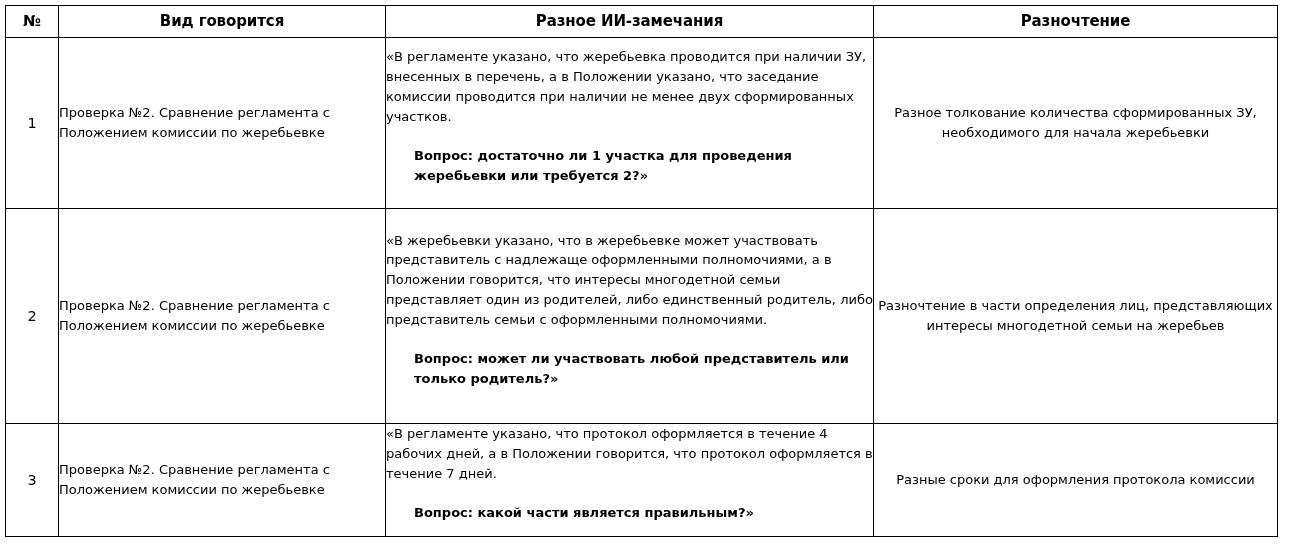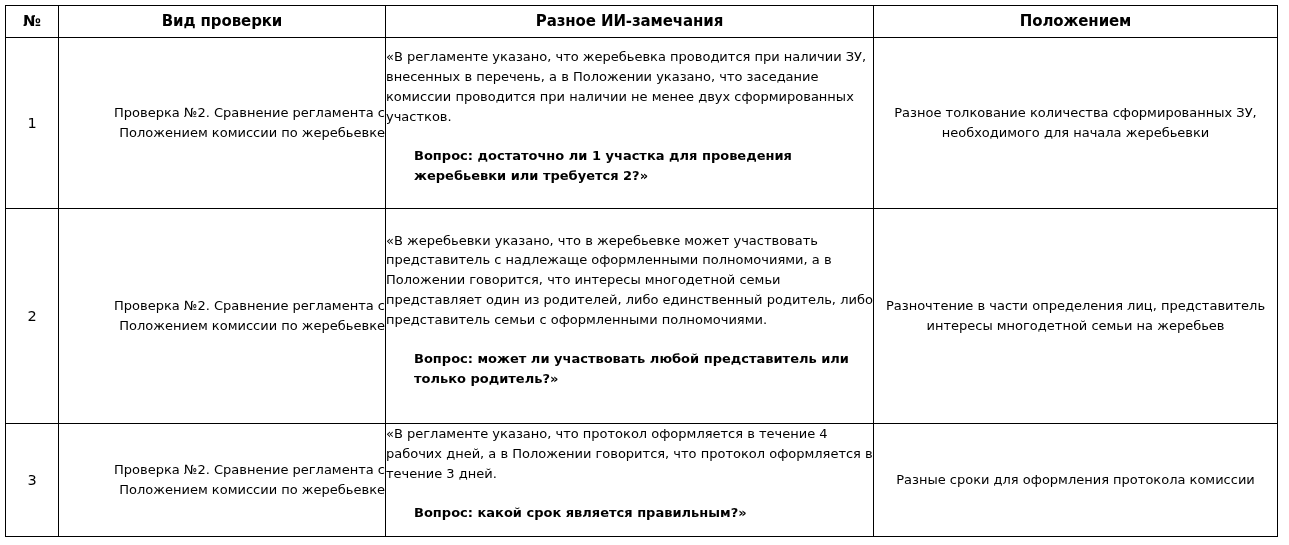--- a/index.html
+++ b/index.html
@@ -54,21 +54,21 @@
   td.cell {
     font-size: 13px;
     line-height: 1.52;
   }
   td.num {
     text-align: center;
     vertical-align: middle;
     font-size: 14.5px;
   }
   td.type {
-    text-align: right;
+    text-align: left;
     vertical-align: middle;
     padding: 4px 10px;
   }
   td.citation {
     text-align: left;
     vertical-align: top;
     padding: 8px 7px 4px 7px;
   }
   td.comment {
     text-align: center;
@@ -92,23 +92,23 @@
     <colgroup>
       <col class="c-num">
       <col class="c-type">
       <col class="c-citation">
       <col class="c-comment">
     </colgroup>
 
     <thead>
       <tr>
         <th class="head">№</th>
-        <th class="head">Вид проверки</th>
+        <th class="head">Вид говорится</th>
         <th class="head">Разное ИИ-замечания</th>
-        <th class="head">Положением</th>
+        <th class="head">Разночтение</th>
       </tr>
     </thead>
 
     <tbody>
 
       <tr style="height:171px;">
         <td class="cell num">1</td>
         <td class="cell type">
           <span class="type-line">Проверка №2. Сравнение регламента с</span>
           <span class="type-line">Положением комиссии по жеребьевке</span>
@@ -123,32 +123,32 @@
       <tr style="height:215px;">
         <td class="cell num">2</td>
         <td class="cell type">
           <span class="type-line">Проверка №2. Сравнение регламента с</span>
           <span class="type-line">Положением комиссии по жеребьевке</span>
         </td>
         <td class="cell citation">
           <p class="body-par">«В жеребьевки  указано, что  в жеребьевке может участвовать представитель с надлежаще оформленными полномочиями, а в Положении говорится, что интересы многодетной семьи представляет один из родителей, либо единственный родитель, либо представитель семьи с оформленными полномочиями.</p>
           <p class="q-block">Вопрос: может ли участвовать любой представитель или только родитель?»</p>
         </td>
-        <td class="cell comment">Разночтение в части определения лиц, представитель интересы многодетной семьи на жеребьев</td>
+        <td class="cell comment">Разночтение в части определения лиц, представляющих интересы многодетной семьи на жеребьев</td>
       </tr>
 
       <tr style="height:113px;">
         <td class="cell num">3</td>
         <td class="cell type">
           <span class="type-line">Проверка №2. Сравнение регламента с</span>
           <span class="type-line">Положением комиссии по жеребьевке</span>
         </td>
         <td class="cell citation">
-          <p class="body-par">«В регламенте  указано, что  протокол оформляется в течение 4 рабочих дней, а в Положении говорится, что протокол оформляется в течение 3 дней.</p>
-          <p class="q-block">Вопрос: какой срок является правильным?»</p>
+          <p class="body-par">«В регламенте  указано, что  протокол оформляется в течение 4 рабочих дней, а в Положении говорится, что протокол оформляется в течение 7 дней.</p>
+          <p class="q-block">Вопрос: какой части является правильным?»</p>
         </td>
         <td class="cell comment">Разные сроки для оформления протокола комиссии</td>
       </tr>
 
     </tbody>
   </table>
 
 </div>
 
 </body></html>

